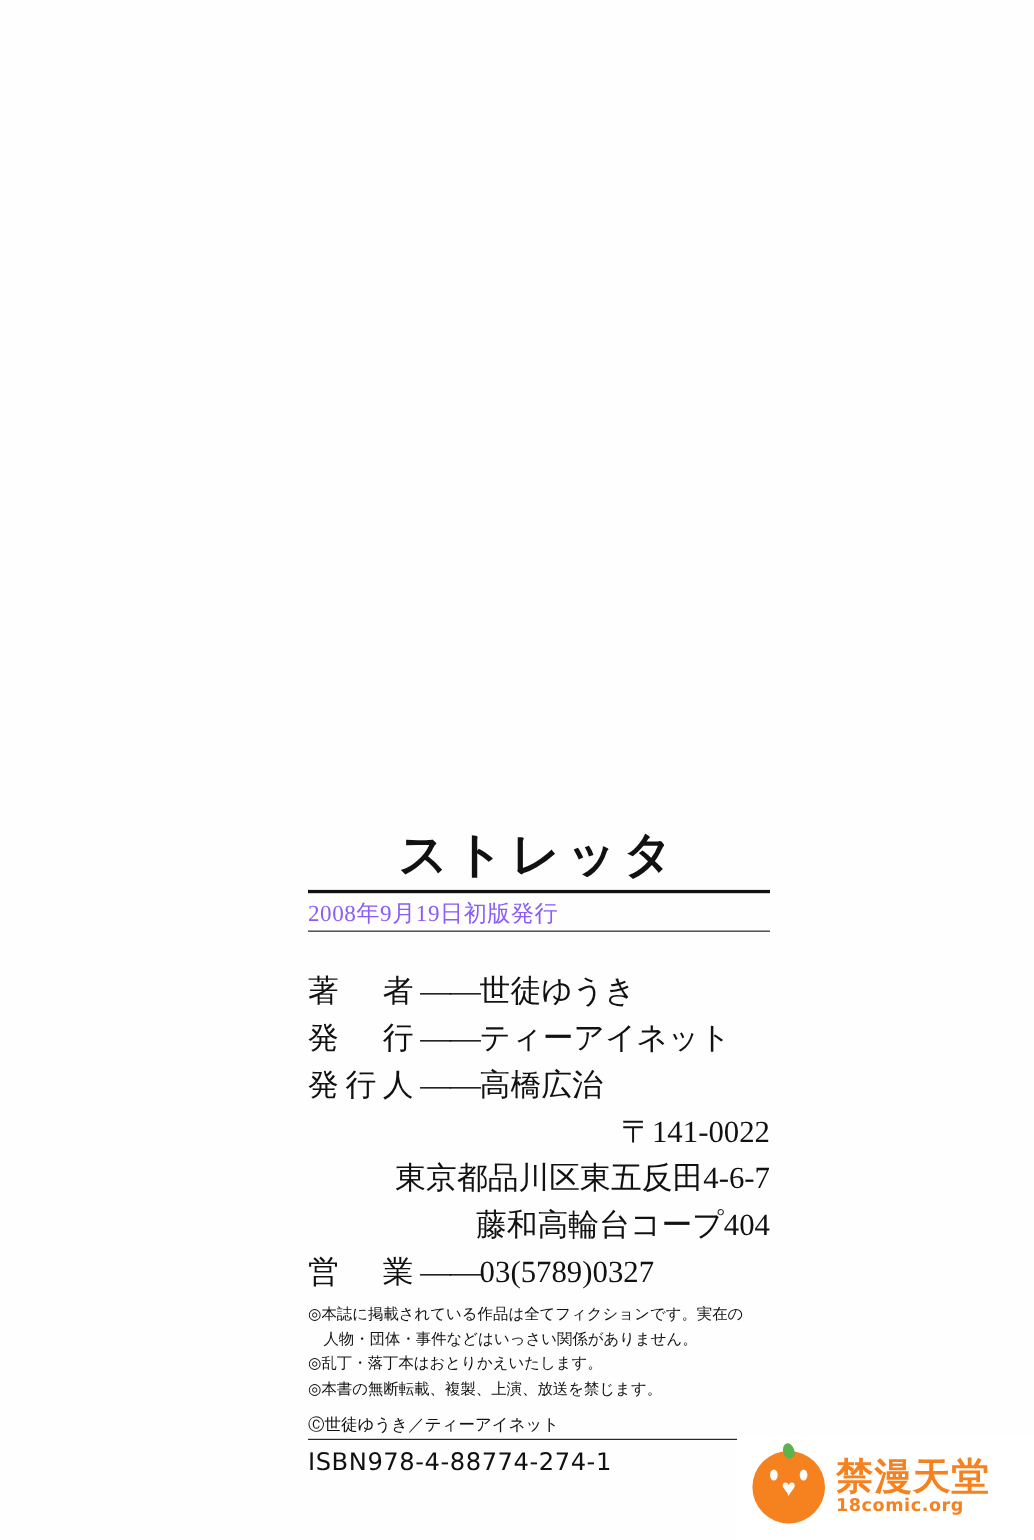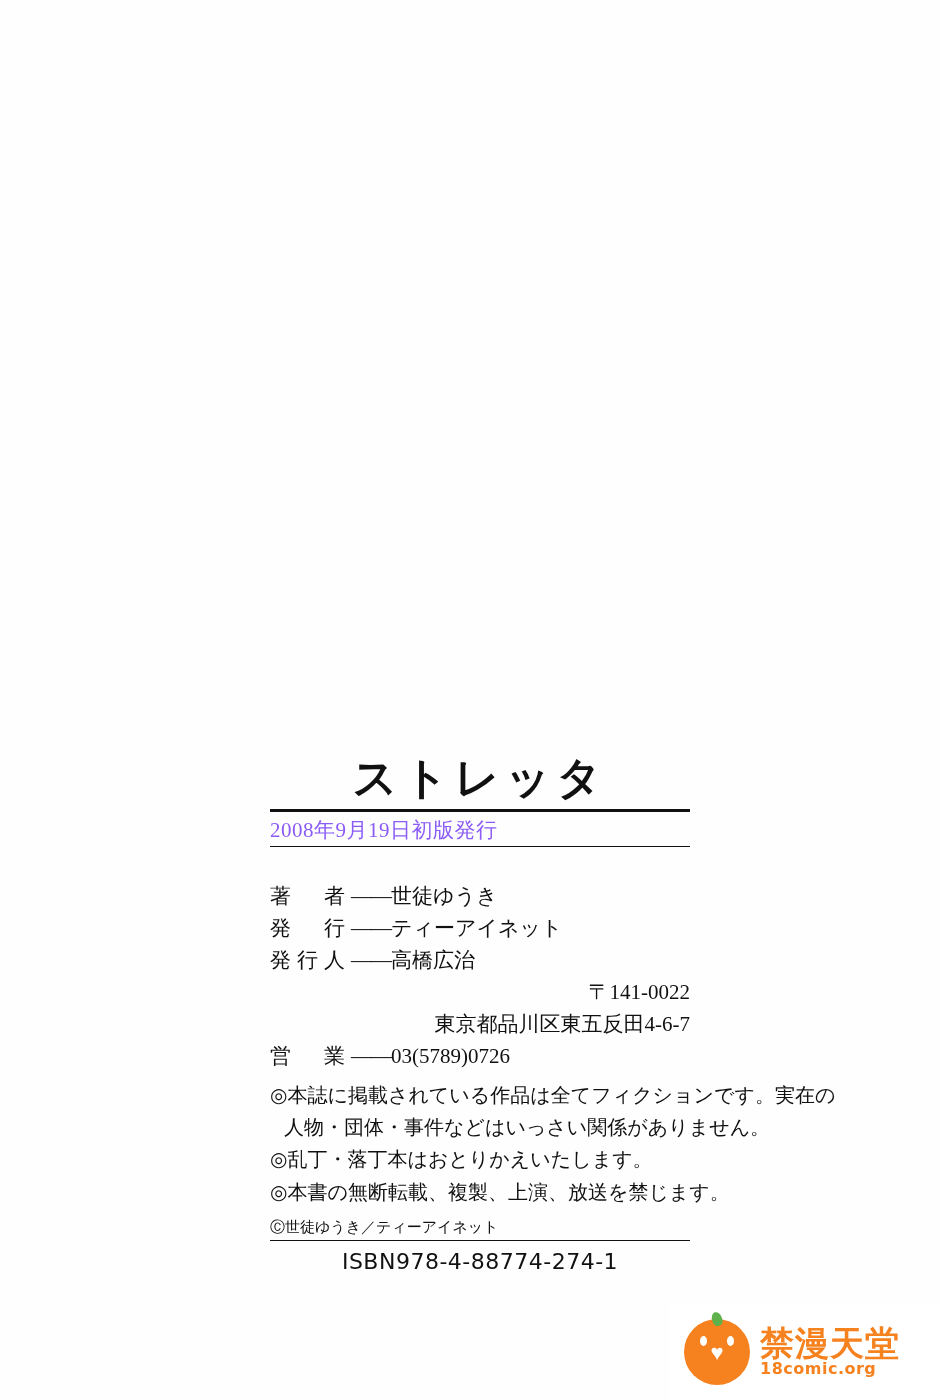--- a/index.html
+++ b/index.html
@@ -18,21 +18,21 @@
 
   .page {
     position: absolute;
     inset: 0;
     background: #fefefe;
   }
 
   
   .colophon {
     position: absolute;
-    left: 270px;
+    left: 280px;
     top: 755px;
     width: 420px;
   }
 
   .book-title {
     font-family: "DejaVu Sans", "Liberation Sans", sans-serif;
     font-size: 44px;
     font-weight: bold;
     letter-spacing: 6px;
     text-align: center;
@@ -55,21 +55,21 @@
     white-space: nowrap;
   }
 
   .rule-thin {
     border-bottom: 1.5px solid #111;
     width: 100%;
     margin-bottom: 34px;
   }
 
   .credits {
-    font-size: 21px;
+    font-size: 28px;
     line-height: 1.52;
     color: #111;
   }
 
   .credit-row {
     white-space: nowrap;
   }
 
   .credit-label {
     display: inline-block;
@@ -80,21 +80,21 @@
     letter-spacing: -1px;
   }
 
   .addr-line {
     text-align: right;
     padding-left: 30px;
     white-space: nowrap;
   }
 
   .notes {
-    font-size: 20px;
+    font-size: 14px;
     line-height: 1.62;
     margin-top: 6px;
     color: #111;
   }
   .notes div { white-space: nowrap; }
   .notes .indent { padding-left: 14px; }
 
   .copyline {
     font-size: 15px;
     margin-top: 10px;
@@ -104,21 +104,21 @@
   }
 
   .rule-bottom {
     border-bottom: 1.5px solid #111;
     width: 100%;
   }
 
   .isbn {
     font-family: "DejaVu Sans", "Liberation Sans", sans-serif;
     font-size: 22px;
-    text-align: center;
+    text-align: left;
     padding-top: 8px;
     letter-spacing: 0.5px;
     color: #111;
   }
 
   
   .watermark {
     position: absolute;
     right: 0;
     bottom: 0;
@@ -223,23 +223,24 @@
       <div class="credit-row">
         <span class="credit-label">発　行</span><span class="dash">——</span><span>ティーアイネット</span>
       </div>
 
       <div class="credit-row">
         <span class="credit-label">発行人</span><span class="dash">——</span><span>高橋広治</span>
       </div>
 
       <div class="addr-line">〒141-0022</div>
       <div class="addr-line">東京都品川区東五反田4-6-7</div>
-
-      <div class="credit-row">
-        <span class="credit-label">営　業</span><span class="dash">——</span><span>03(5789)0726</span>
+      <div class="addr-line">藤和高輪台コープ404</div>
+
+      <div class="credit-row">
+        <span class="credit-label">営　業</span><span class="dash">——</span><span>03(5789)0327</span>
       </div>
 
 
     </div>
 
     <div class="notes">
       <div>◎本誌に掲載されている作品は全てフィクションです。実在の</div>
       <div class="indent">人物・団体・事件などはいっさい関係がありません。</div>
       <div>◎乱丁・落丁本はおとりかえいたします。</div>
       <div>◎本書の無断転載、複製、上演、放送を禁じます。</div>

